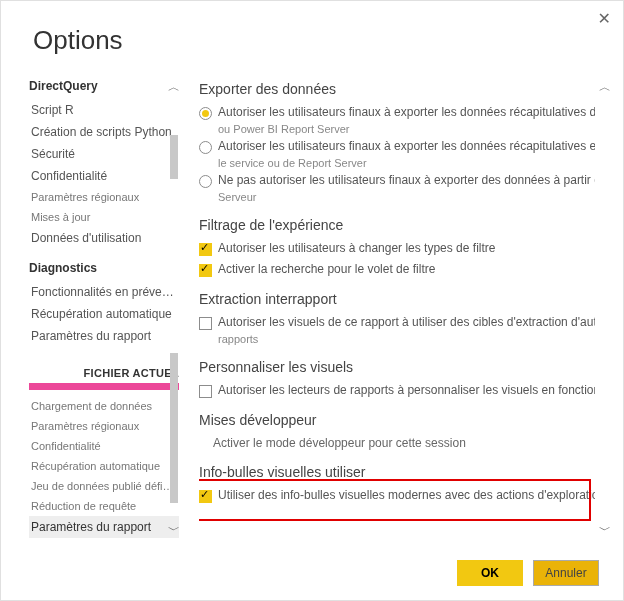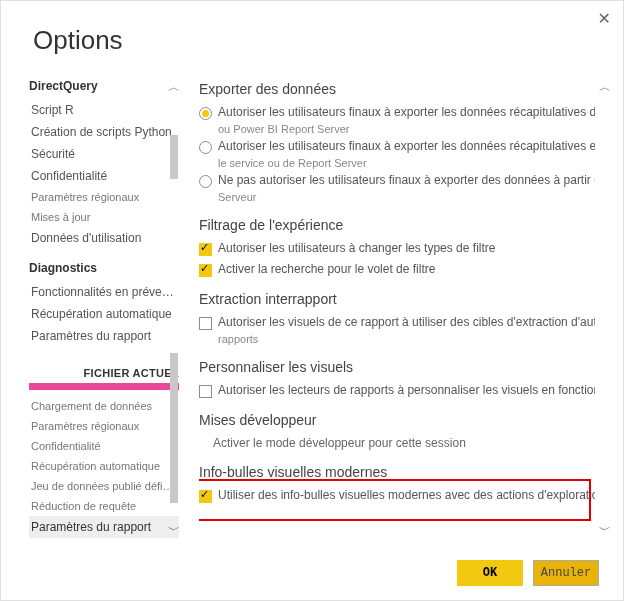--- a/index.html
+++ b/index.html
@@ -185,21 +185,20 @@
   color: #666;
   text-align: center;
   display: block;
 }
 .buttons {
   position: absolute;
   bottom: 14px;
   right: 24px;
   display: flex;
   gap: 10px;
-  font-family: Liberation Mono, monospace;
 }
 .btn {
   min-width: 66px;
   height: 26px;
   font-size: 12px;
   display: flex;
   align-items: center;
   justify-content: center;
   cursor: pointer;
 }
@@ -291,21 +290,21 @@
 
   <div class="group-title">Personnaliser les visuels</div>
   <div class="check-row">
     <div class="checkbox"></div>
     <div class="opt-label">Autoriser les lecteurs de rapports à personnaliser les visuels en fonction de</div>
   </div>
 
   <div class="group-title">Mises développeur</div>
   <div class="dev-text">Activer le mode développeur pour cette session</div>
 
-  <div class="group-title">Info-bulles visuelles modernes</div>
+  <div class="group-title">Info-bulles visuelles utiliser</div>
   <div class="check-row">
     <div class="checkbox checked"></div>
     <div class="opt-label">Utiliser des info-bulles visuelles modernes avec des actions d'exploration e</div>
   </div>
 
   <div class="highlight-box"></div>
 </div>
 
 <div class="content-scroll">
   <span class="chev">︿</span>

